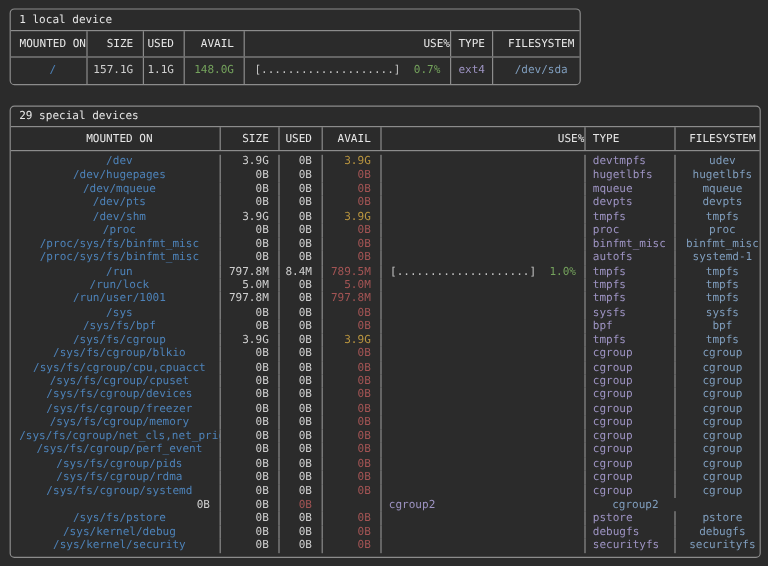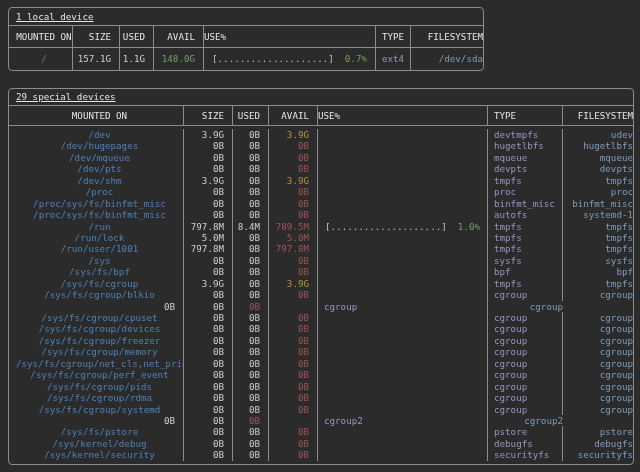--- a/index.html
+++ b/index.html
@@ -18,21 +18,20 @@
     background:var(--bg,#2b2b2b);
     box-sizing:border-box;
   }
   .tbl-0{width:476px;margin-bottom:17px;}
   .tbl-1{width:626px;}
   .title{
     color:var(--heading,#e6e6e6);
     border-bottom:1px solid var(--border,#8c8c8c);
     padding-left:7px;
     white-space:pre;
-    text-decoration:underline;
   }
   .tbl-0 .title{height:17px;line-height:17px;}
   .tbl-1 .title{height:16px;line-height:16px;}
   .grid{display:grid;}
   .tbl-0 .grid{grid-template-columns:64px 47px 34px 50px 172px 35px 72px;}
   .tbl-1 .grid{grid-template-columns:175px 49px 36px 49px 170px 75px 70px;}
   .hdr{border-bottom:1px solid var(--border,#8c8c8c);color:var(--heading,#e6e6e6);}
   .tbl-0 .hdr{height:21px;line-height:21px;}
   .tbl-1 .hdr{height:19px;line-height:19px;}
   .tbl-0 .body{padding:0;}
@@ -41,23 +40,23 @@
   .tbl-1 .body .row{height:11.45px;line-height:11.45px;}
   .cell{
     overflow:hidden;white-space:pre;
     border-right:1px solid var(--border,#8c8c8c);
     box-sizing:border-box;
   }
   .cell:last-child{border-right:none;}
   .c0{padding-left:7px;text-align:center;}
   .c1,.c2,.c3{padding-right:8px;text-align:right;}
   .c4{padding-left:6px;padding-right:6px;text-align:center;}
-  .hdr .c4{text-align:left;padding:0;}
+  .hdr .c4{text-align:right;padding:0;}
   .c5{padding-left:6px;text-align:left;}
-  .c6{padding-left:8px;text-align:right;}
+  .c6{padding-left:8px;text-align:center;}
   .mount{color:var(--mount-blue,#4d82b8);}
   .type{color:var(--type-lavender,#9d93c2);}
   .fs{color:var(--fs-steel,#7f9dbd);}
   .av-green{color:var(--green,#74a25c);}
   .av-yellow{color:var(--yellow,#b8943f);}
   .av-red{color:var(--red,#a35454);}
   .bar{color:var(--bar-gray,#c4c4c4);}
   .pct{color:var(--green,#74a25c);}
 </style>
 </head>
@@ -230,20 +229,21 @@
         <div class="grid row">
           <div class="cell c0 mount">/sys/fs/cgroup/blkio</div>
           <div class="cell c1">0B</div>
           <div class="cell c2">0B</div>
           <div class="cell c3 av-red">0B</div>
           <div class="cell c4"></div>
           <div class="cell c5 type">cgroup</div>
           <div class="cell c6 fs">cgroup</div>
         </div>
         <div class="grid row">
+          <div class="cell c0 mount">/sys/fs/cgroup/cpu,cpuacct</div>
           <div class="cell c1">0B</div>
           <div class="cell c2">0B</div>
           <div class="cell c3 av-red">0B</div>
           <div class="cell c4"></div>
           <div class="cell c5 type">cgroup</div>
           <div class="cell c6 fs">cgroup</div>
         </div>
         <div class="grid row">
           <div class="cell c0 mount">/sys/fs/cgroup/cpuset</div>
           <div class="cell c1">0B</div>

